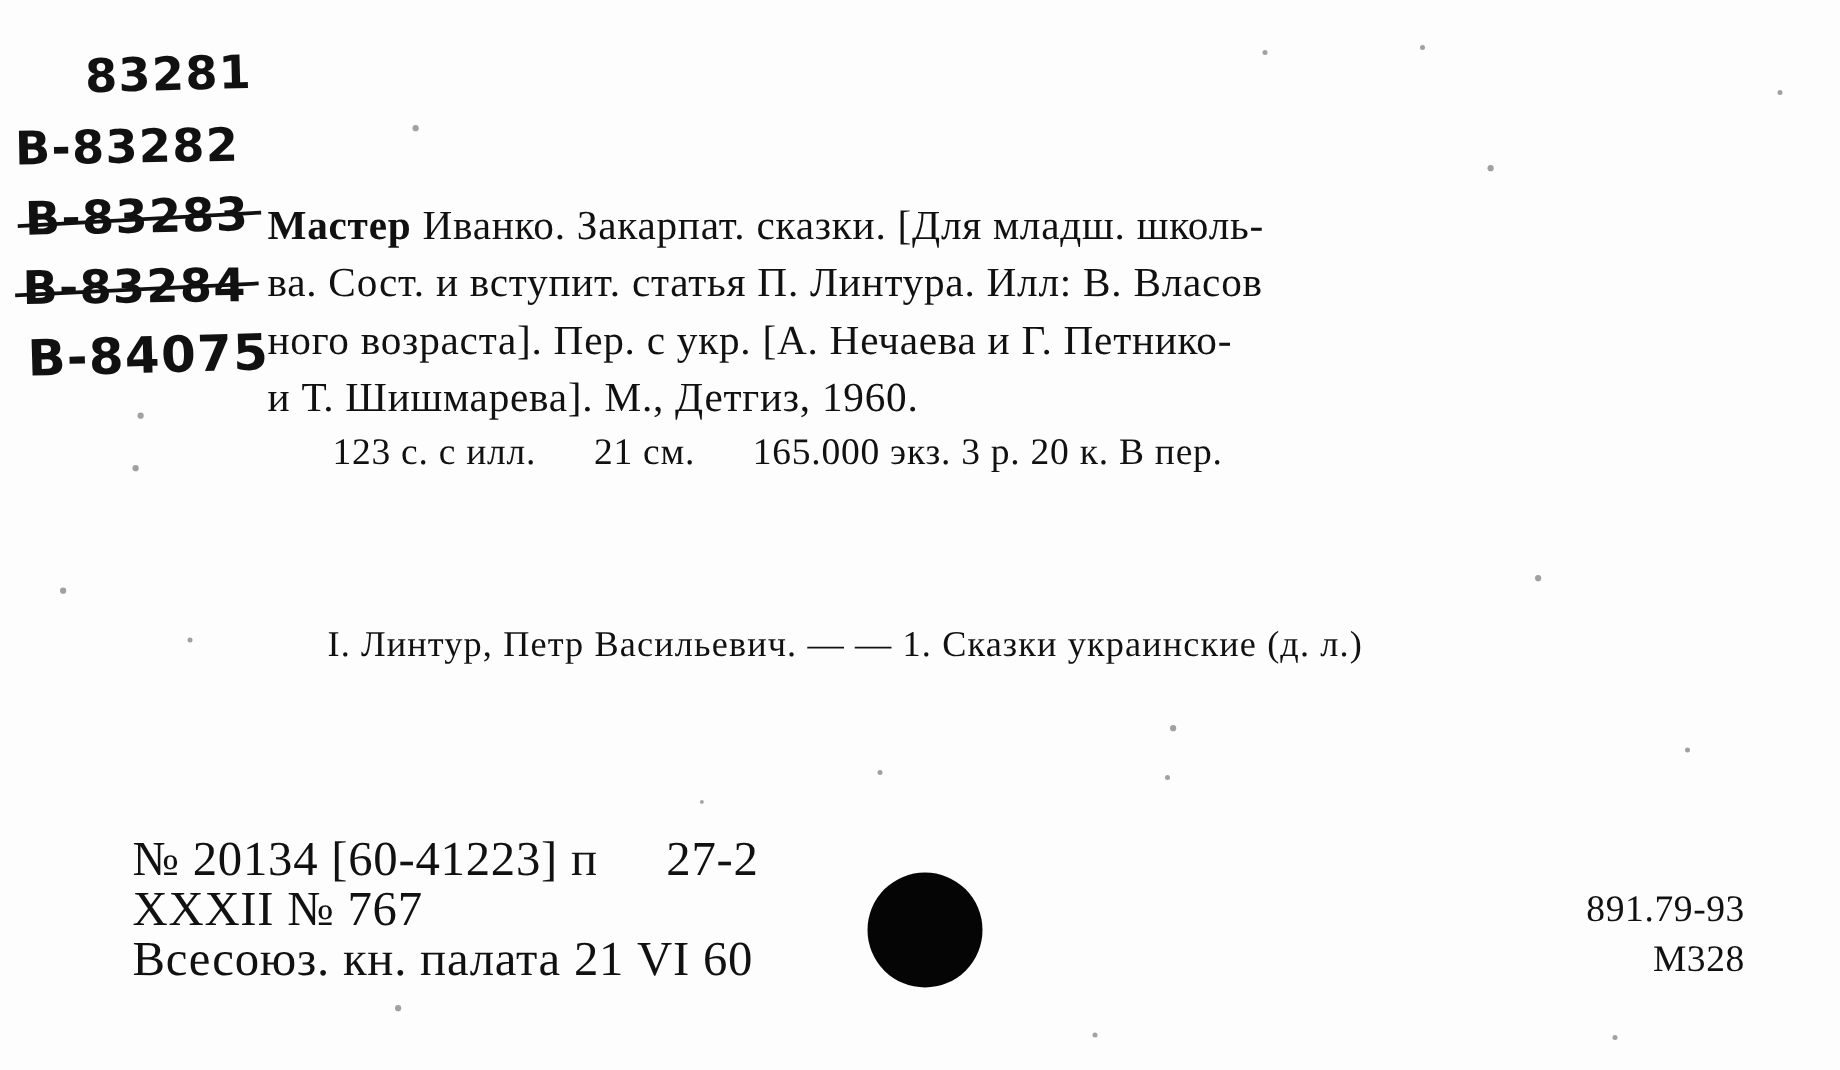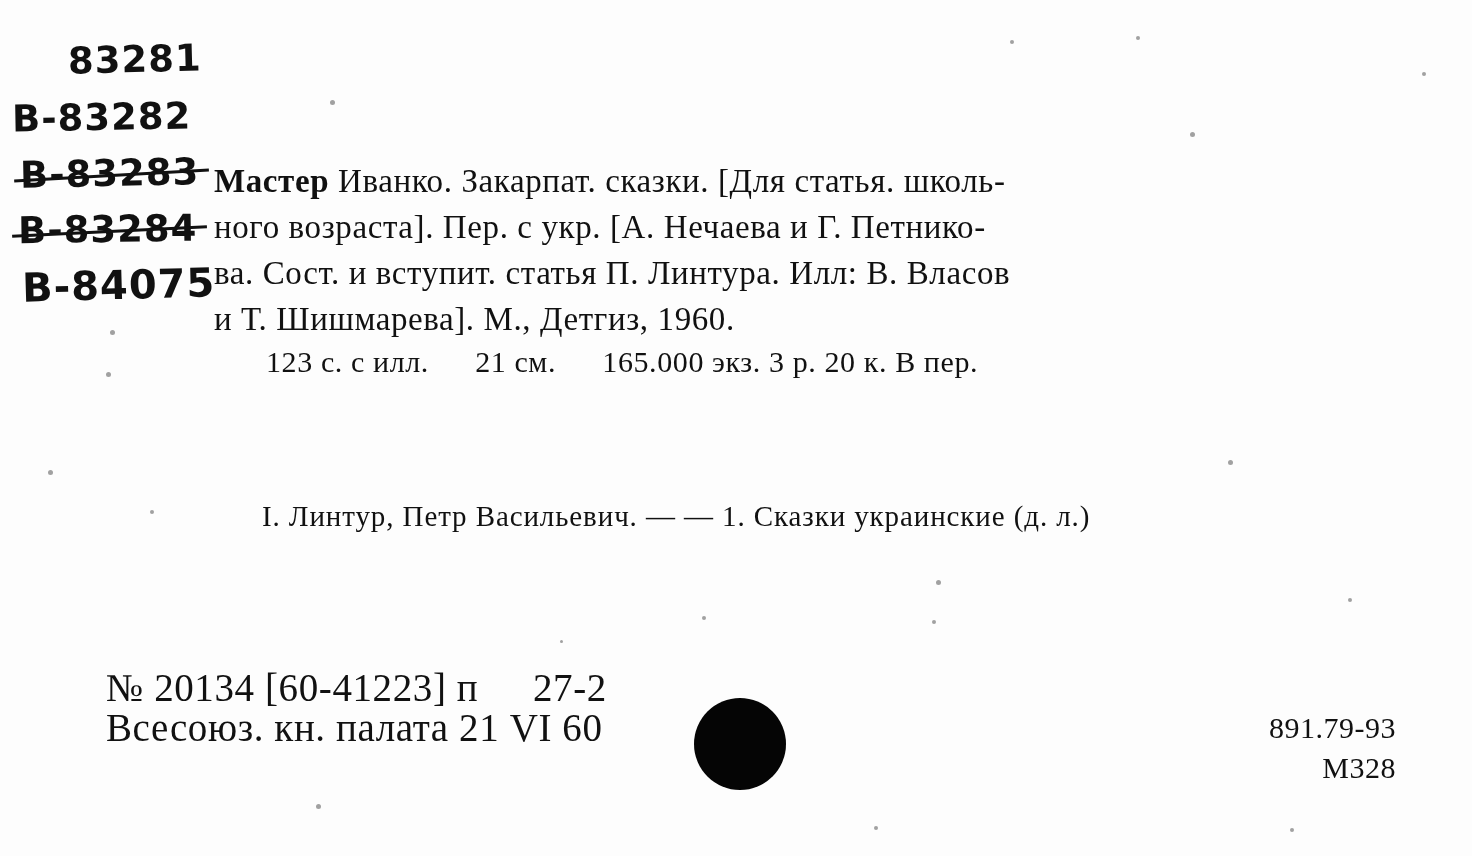--- a/index.html
+++ b/index.html
@@ -137,43 +137,44 @@
     <span>В-83284</span>
     <span class="strike"></span>
   </div>
   <div class="hand hand-5">
     <span>В-84075</span>
   </div>
 
   <div class="main-entry">
     <div class="ln">
       <span class="title-word">Мастер</span>
-      <span>Иванко. Закарпат. сказки. [Для статья. школь-</span>
+      <span>Иванко. Закарпат. сказки. [Для младш. школь-</span>
     </div>
+    <div class="ln">ва. Сост. и вступит. статья П. Линтура. Илл: В. Власов</div>
     <div class="ln">ного возраста]. Пер. с укр. [А. Нечаева и Г. Петнико-</div>
-    <div class="ln">ва. Сост. и вступит. статья П. Линтура. Илл: В. Власов</div>
     <div class="ln">и Т. Шишмарева].     М., Детгиз, 1960.</div>
   </div>
 
   <div class="collation">
     <span>123 с. с илл.</span>
     <span class="gap"></span>
     <span>21 см.</span>
     <span class="gap"></span>
     <span>165.000 экз. 3 р. 20 к. В пер.</span>
   </div>
 
   <div class="tracing">I. Линтур, Петр Васильевич. — — 1. Сказки украинские (д. л.)</div>
 
   <div class="footer">
     <div>
       <span>№ 20134 [60-41223] п</span>
       <span class="gap"></span>
       <span>27-2</span>
     </div>
+    <div>XXXII № 767</div>
     <div>Всесоюз. кн. палата 21 VI 60</div>
   </div>
 
   <div class="dot"></div>
 
   <div class="classnum">
     <div>891.79-93</div>
     <div>М328</div>
   </div>
 

